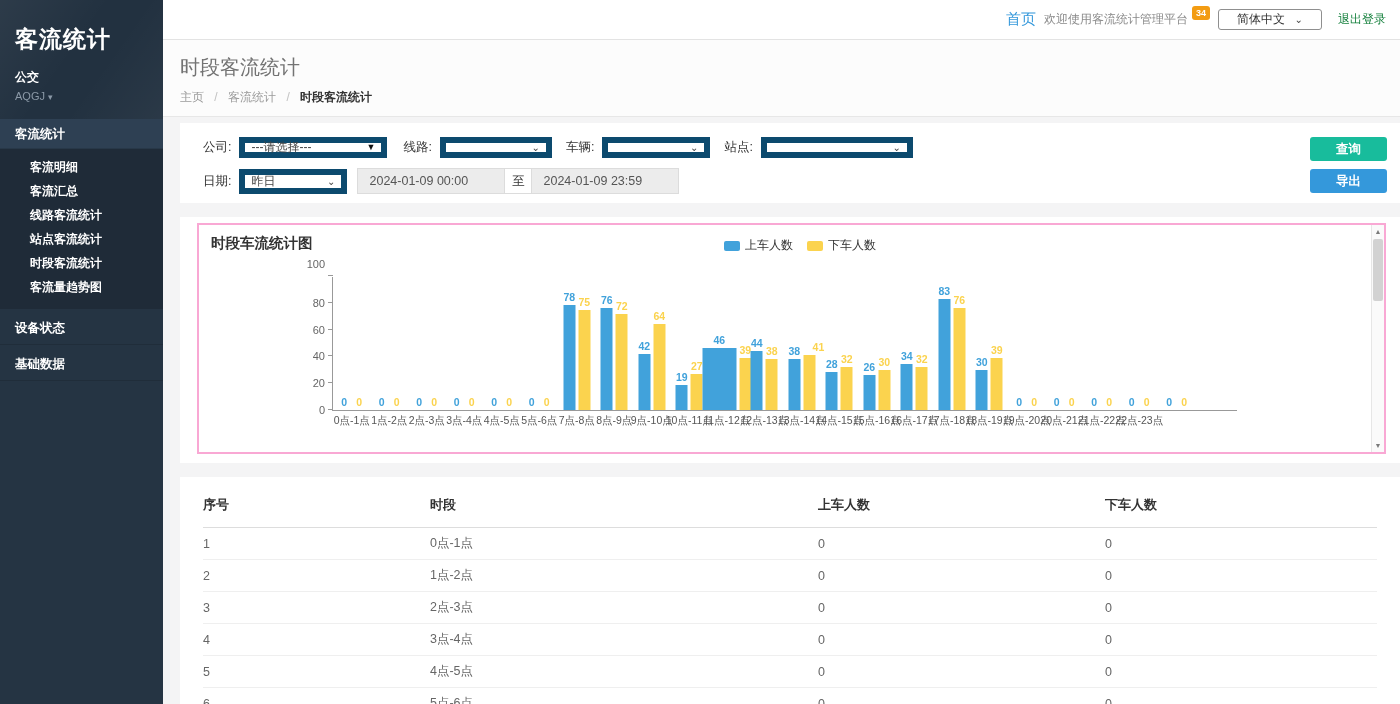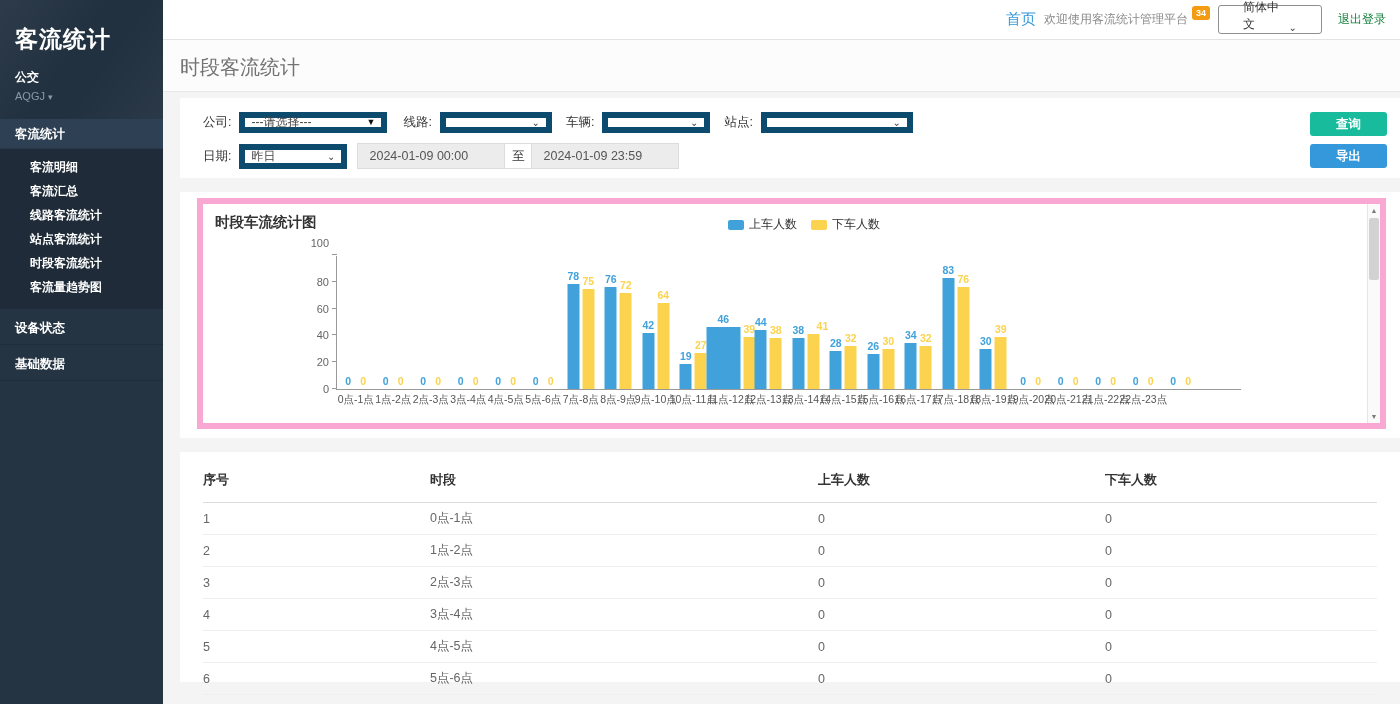--- a/index.html
+++ b/index.html
@@ -25,23 +25,23 @@
   .subitem { height:24px; line-height:24px; padding-left:30px; font-size:12px; font-weight:bold; cursor:pointer; }
 
   
   .main { flex:1; display:flex; flex-direction:column; background:#f4f4f5; }
   .topbar { height:40px; background:#fff; border-bottom:1px solid #e3e3e3; display:flex;
     align-items:center; justify-content:flex-end; padding-right:14px; }
   .home-link { color:#3498db; font-size:15px; cursor:pointer; margin-right:8px; }
   .welcome { color:#8a8a8a; font-size:12px; }
   .badge { display:inline-block; background:#f39c12; color:#fff; font-size:9px; font-weight:bold;
     border-radius:3px; padding:2px 4px; position:relative; top:-7px; margin:0 8px 0 4px; }
-  .lang-select { width:104px; height:29px; border:1px solid #8f8f8f; border-radius:3px; background:#fff;
-    font-size:12px; color:#333; display:flex; align-items:flex-end; justify-content:space-between;
-    padding:0 24px; cursor:pointer; }
+  .lang-select { width:104px; height:21px; border:1px solid #8f8f8f; border-radius:3px; background:#fff;
+    font-size:12px; color:#333; display:flex; align-items:center; justify-content:space-between;
+    padding:0 18px; cursor:pointer; }
   .lang-select .chev { font-size:10px; color:#444; }
   .logout { color:#15803d; font-size:12px; margin-left:16px; cursor:pointer; }
 
   .page-head { background:#fcfcfc; border-bottom:1px solid #e7e7e7; padding:14px 0 10px 17px; }
   .page-title { font-size:20px; font-weight:400; color:#737373; }
   .breadcrumb { margin-top:8px; font-size:12px; color:#9a9a9a; }
   .breadcrumb .crumb { cursor:pointer; }
   .breadcrumb .sep { margin:0 7px; color:#c2c2c2; }
   .breadcrumb .current { color:#333; font-weight:bold; }
 
@@ -68,21 +68,21 @@
   .date-sep { background:#fff; border-left:1px solid #dcdcdc; border-right:1px solid #dcdcdc;
     width:28px; display:flex; align-items:center; justify-content:center; font-size:12.5px; color:#333; }
   .btn { position:absolute; right:13px; width:77px; height:24px; border:none; border-radius:3px;
     color:#fff; font-size:12.5px; font-weight:bold; cursor:pointer;
     font-family:"Liberation Sans","DejaVu Sans",sans-serif; }
   .btn-search { top:14px; background:#18bc9c; }
   .btn-export { top:46px; background:#3498db; }
 
   
   .chart-panel { margin-top:14px; height:246px; padding:6px 14px 9px 17px; }
-  .chart-box { position:relative; height:231px; border:6px solid #f9a8d4; background:#fff; overflow:hidden; }
+  .chart-box { position:relative; height:231px; border:2px solid #f9a8d4; background:#fff; overflow:hidden; }
   .chart-title { position:absolute; top:9px; left:12px; font-size:14.5px; font-weight:bold; color:#333; }
   .legend { position:absolute; top:12px; left:525px; display:flex; align-items:center; font-size:12px; color:#333; }
   .legend .swatch { width:16px; height:10px; border-radius:2px; margin-right:5px; }
   .legend .litem { display:flex; align-items:center; margin-right:14px; cursor:pointer; }
   .plot { position:absolute; left:133px; top:52px; width:905px; height:134px;
     border-left:1px solid #999; border-bottom:1px solid #999; display:flex; }
   .ytick { position:absolute; right:100%; margin-right:8px; width:36px; text-align:right;
     font-size:11px; color:#666; transform:translateY(6px); }
   .ymark { position:absolute; left:-5px; width:5px; border-top:1px solid #999; }
   .cat { position:relative; width:37.5px; height:100%; }
@@ -146,20 +146,27 @@
       <span class="badge">34</span>
       <div class="lang-select">
         <span>简体中文</span>
         <span class="chev">⌄</span>
       </div>
       <span class="logout">退出登录</span>
     </header>
 
     <div class="page-head">
       <div class="page-title">时段客流统计</div>
+      <div class="breadcrumb">
+        <span class="crumb">主页</span>
+        <span class="sep">/</span>
+        <span class="crumb">客流统计</span>
+        <span class="sep">/</span>
+        <span class="current">时段客流统计</span>
+      </div>
     </div>
 
     <div class="content">
 
       <section class="panel filter-panel">
         <div class="frow">
           <span class="flabel">公司:</span>
           <div class="selbox w-company">
             <span>---请选择---</span>
             <span class="tri">▼</span>

